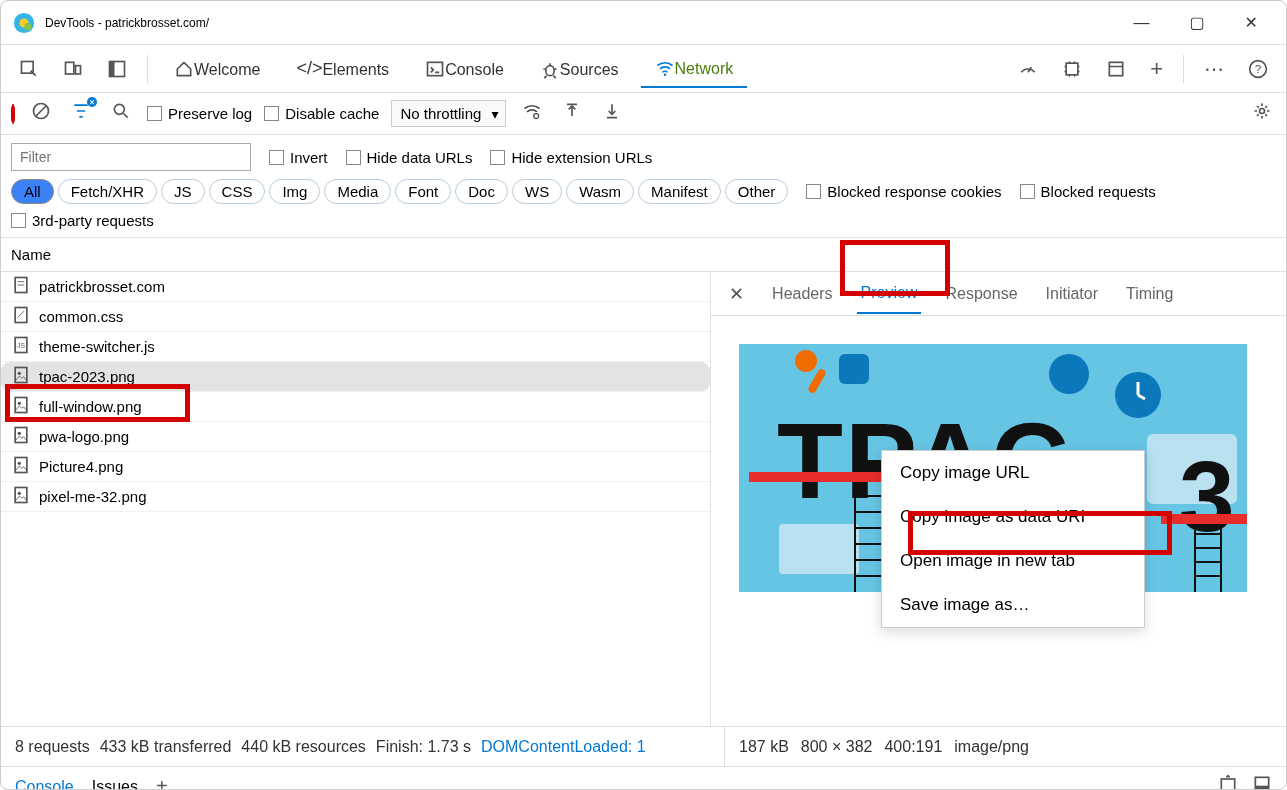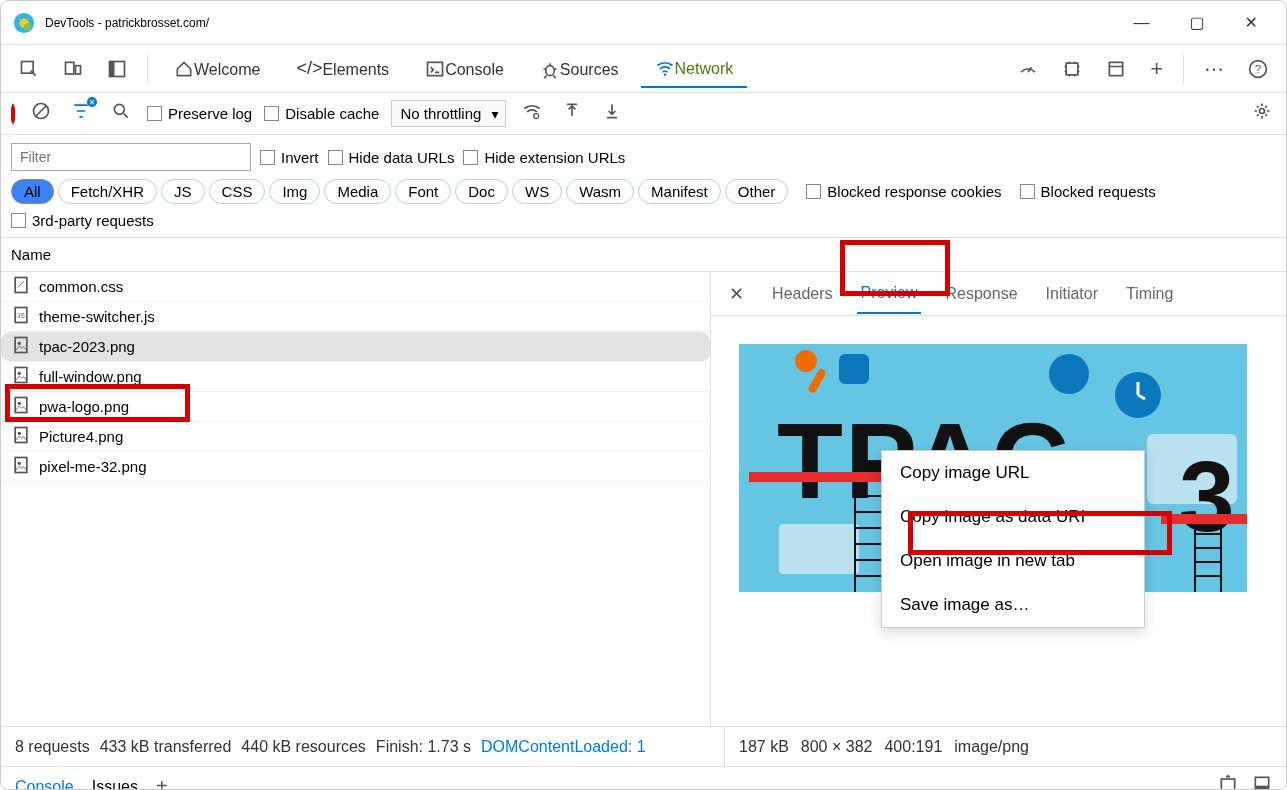--- a/index.html
+++ b/index.html
@@ -22,21 +22,21 @@
     .net-toolbar { height: 42px; display: flex; align-items: center; padding: 0 10px; gap: 12px; border-bottom: 1px solid #e0e0e0; }
     .record-icon { width: 14px; height: 14px; border: 2px solid #d40000; border-radius: 50%; background: #d40000; cursor: pointer; }
     .tb-icon { font-size: 18px; color: #555; cursor: pointer; padding: 2px 4px; }
     .checkbox-lbl { display: inline-flex; align-items: center; gap: 6px; font-size: 15px; cursor: pointer; }
     .checkbox-box { width: 15px; height: 15px; border: 1px solid #888; }
     .throttle-select { padding: 4px 24px 4px 8px; font-size: 15px; border: 1px solid #ccc; background: #fafafa; appearance: none; position: relative; }
     .throttle-wrap { position: relative; display: inline-block; }
     .throttle-wrap::after { content: "▾"; position: absolute; right: 8px; top: 50%; transform: translateY(-50%); pointer-events: none; }
     
     .filter-row { min-height: 90px; display: flex; flex-direction: column; gap: 8px; padding: 8px 10px; border-bottom: 1px solid #e0e0e0; }
-    .filter-line1 { display: flex; align-items: center; gap: 9px; }
+    .filter-line1 { display: flex; align-items: center; gap: 18px; }
     .filter-input { width: 240px; height: 28px; border: 1px solid #aaa; padding: 0 8px; font-size: 14px; }
     .chips { display: flex; gap: 4px; flex-wrap: wrap; align-items: center; }
     .chip { padding: 3px 12px; border: 1px solid #bcd; border-radius: 16px; font-size: 15px; cursor: pointer; }
     .chip.active { background: #3b82f6; border-color: #888; }
     .filter-line2 { display: flex; align-items: center; gap: 18px; flex-wrap: wrap; }
     
     .name-header { height: 34px; display: flex; align-items: center; padding: 0 10px; border-bottom: 1px solid #e0e0e0; font-size: 15px; }
     
     .split { display: flex; height: 454px; }
     .req-list { flex: 0 0 710px; overflow: auto; border-right: 1px solid #e0e0e0; }
@@ -259,20 +259,28 @@
         <span class="checkbox-box"></span>
         <span>3rd-party requests</span>
       </label>
   </div>
 </div>
 
 <div class="name-header">Name</div>
 
 <div class="split">
   <div class="req-list" id="reqlist">
+      <div class="req-row">
+        <span class="file-icon"><svg class="ic" viewBox="0 0 24 24">
+            <rect x="5" y="3" width="14" height="18" fill="none" stroke="#555" stroke-width="2"></rect>
+            <line x1="8" y1="8" x2="16" y2="8" stroke="#555"></line>
+            <line x1="8" y1="12" x2="16" y2="12" stroke="#555"></line>
+          </svg></span>
+        <span>patrickbrosset.com</span>
+      </div>
       <div class="req-row">
         <span class="file-icon"><svg class="ic" viewBox="0 0 24 24">
             <rect x="5" y="3" width="14" height="18" fill="none" stroke="#555" stroke-width="2"></rect>
             <path d="M8 15 l8 -8" stroke="#555"></path>
           </svg></span>
         <span>common.css</span>
       </div>
       <div class="req-row">
         <span class="file-icon"><svg class="ic" viewBox="0 0 24 24">
             <rect x="5" y="3" width="14" height="18" fill="none" stroke="#555" stroke-width="2"></rect>

